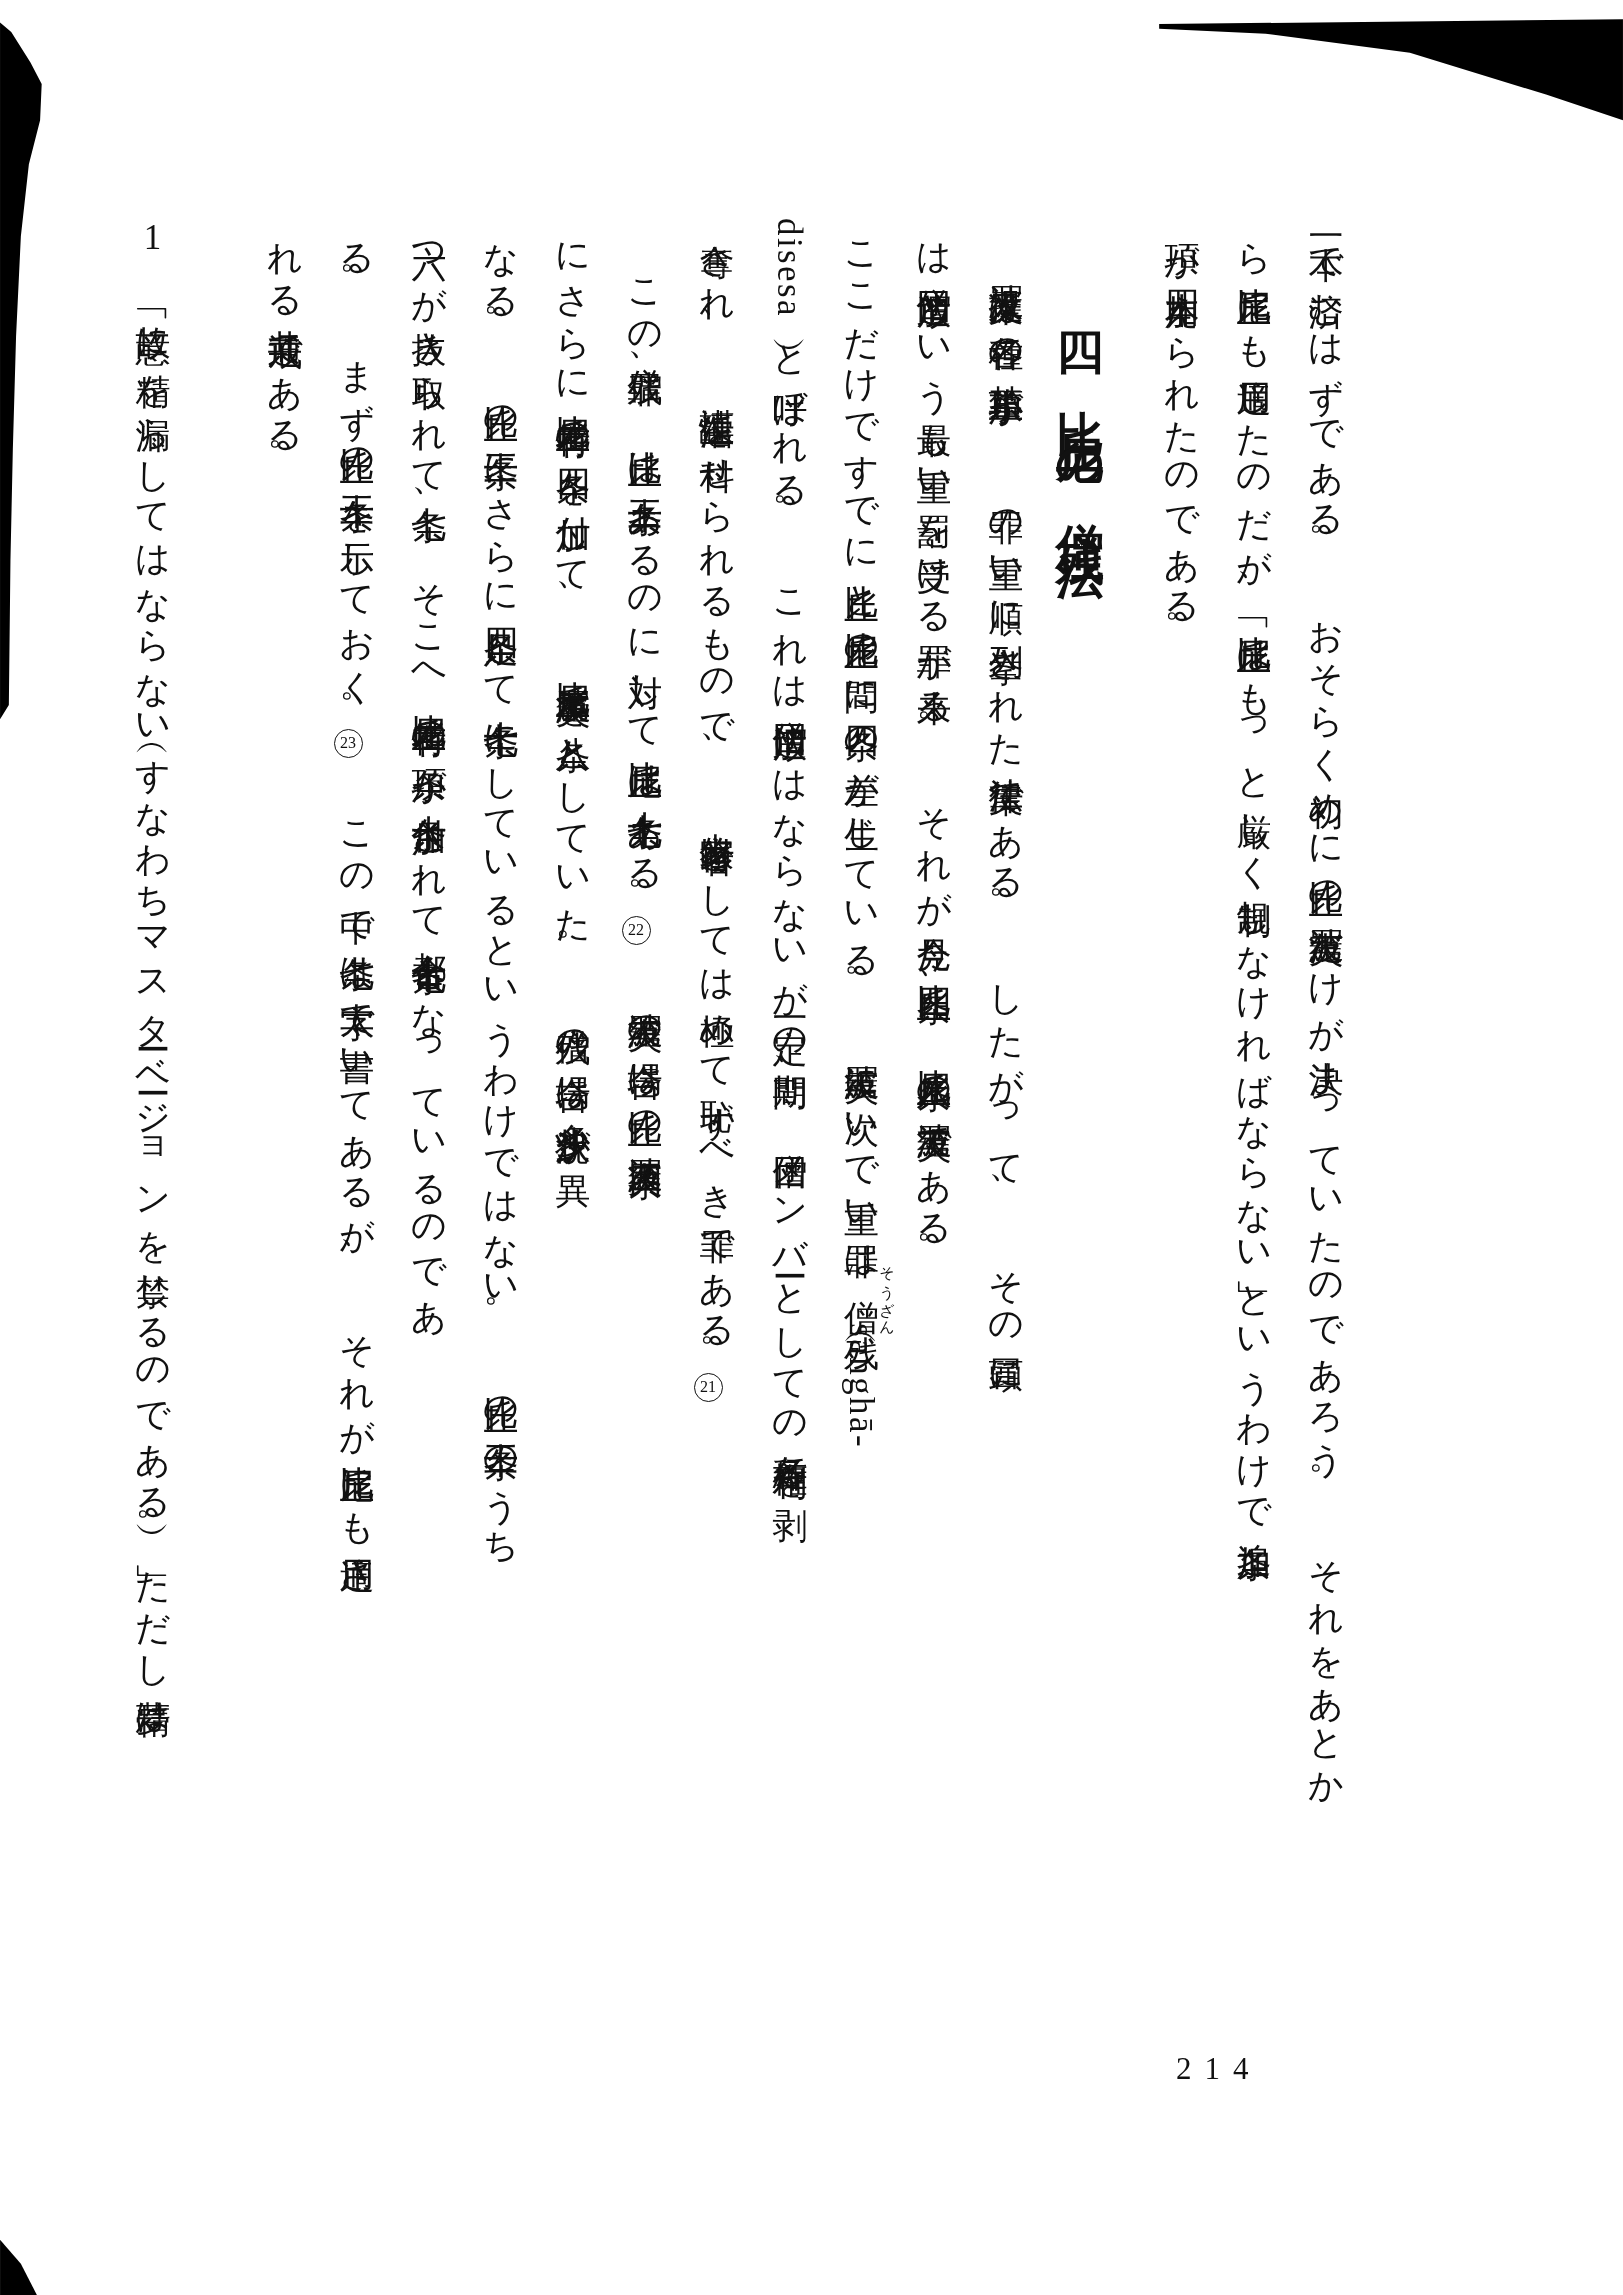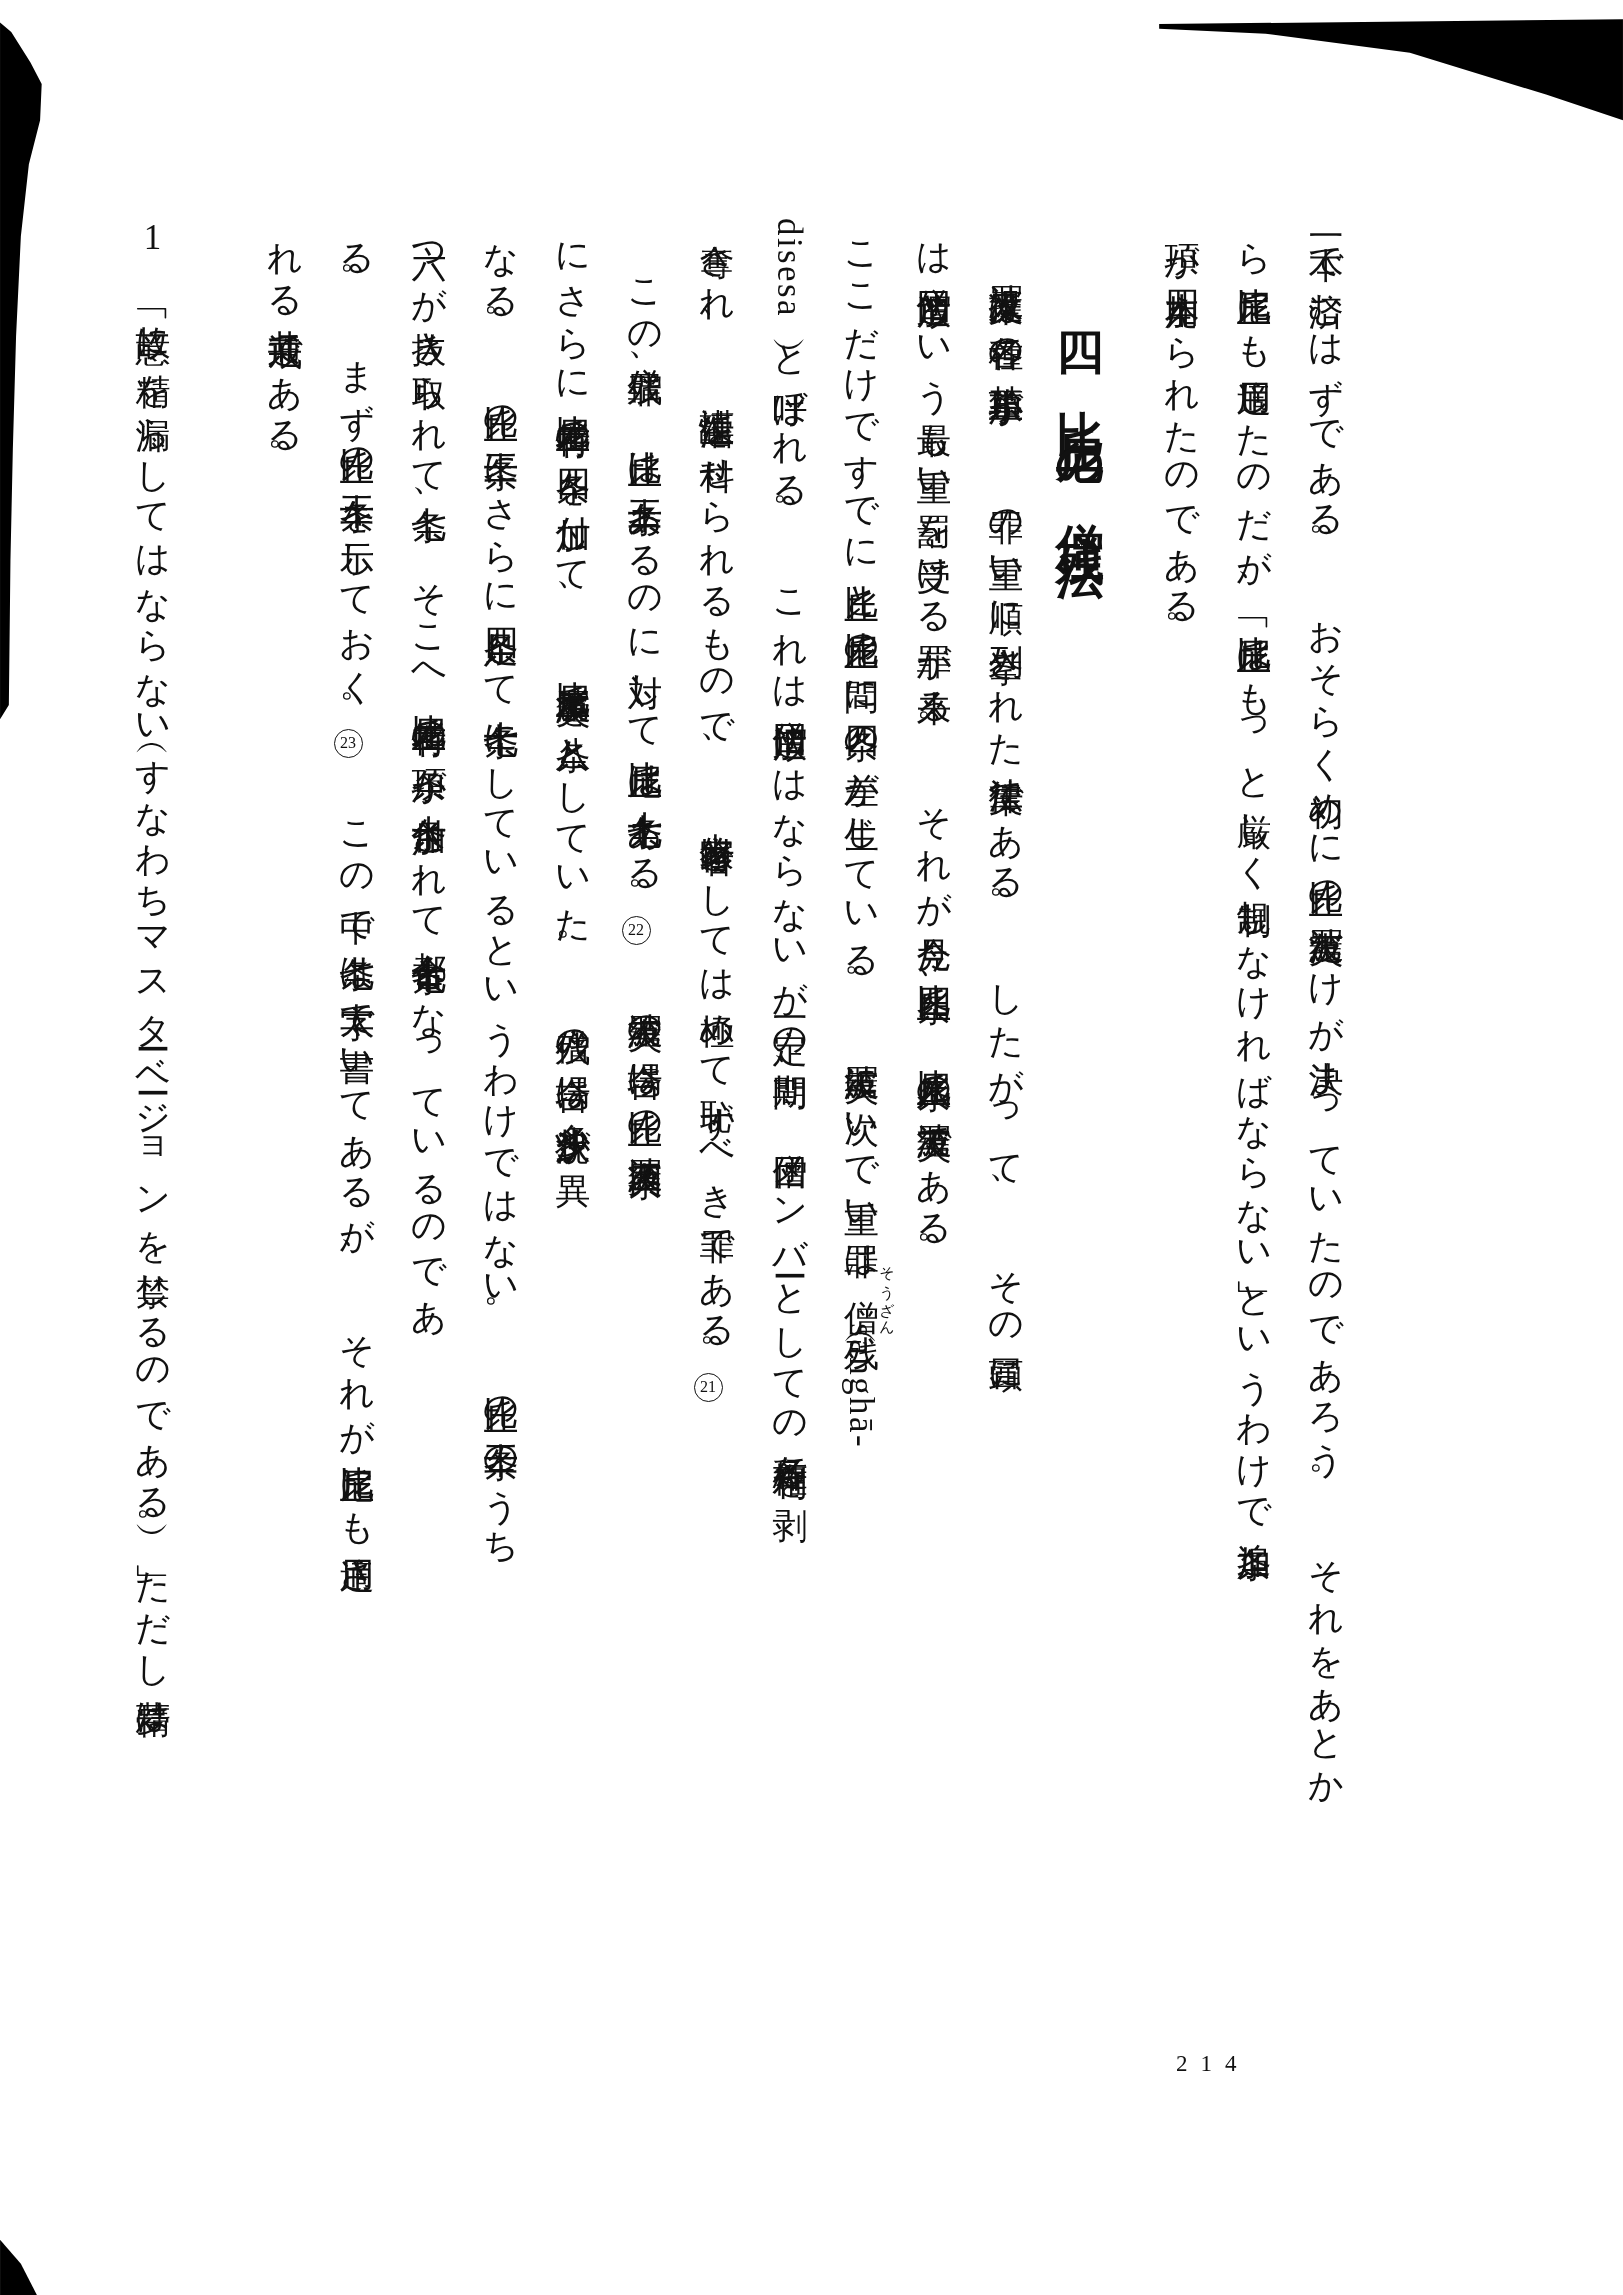--- a/index.html
+++ b/index.html
@@ -45,21 +45,21 @@
     text-align:center;
     letter-spacing:0;
     position:relative;
     left:-8px;
     margin:3.2px 0;
   }
   .upright{text-orientation:upright;}
   #page-number{
     position:absolute;
     left:1176px;top:2051px;
-    font-size:23px;
+    font-size:31px;
     letter-spacing:13px;
     color:#111;
     font-family:Liberation Serif, serif;
   }
   #artifacts{
     position:absolute;left:0;top:0;
     pointer-events:none;
   }
 </style>
 </head>

